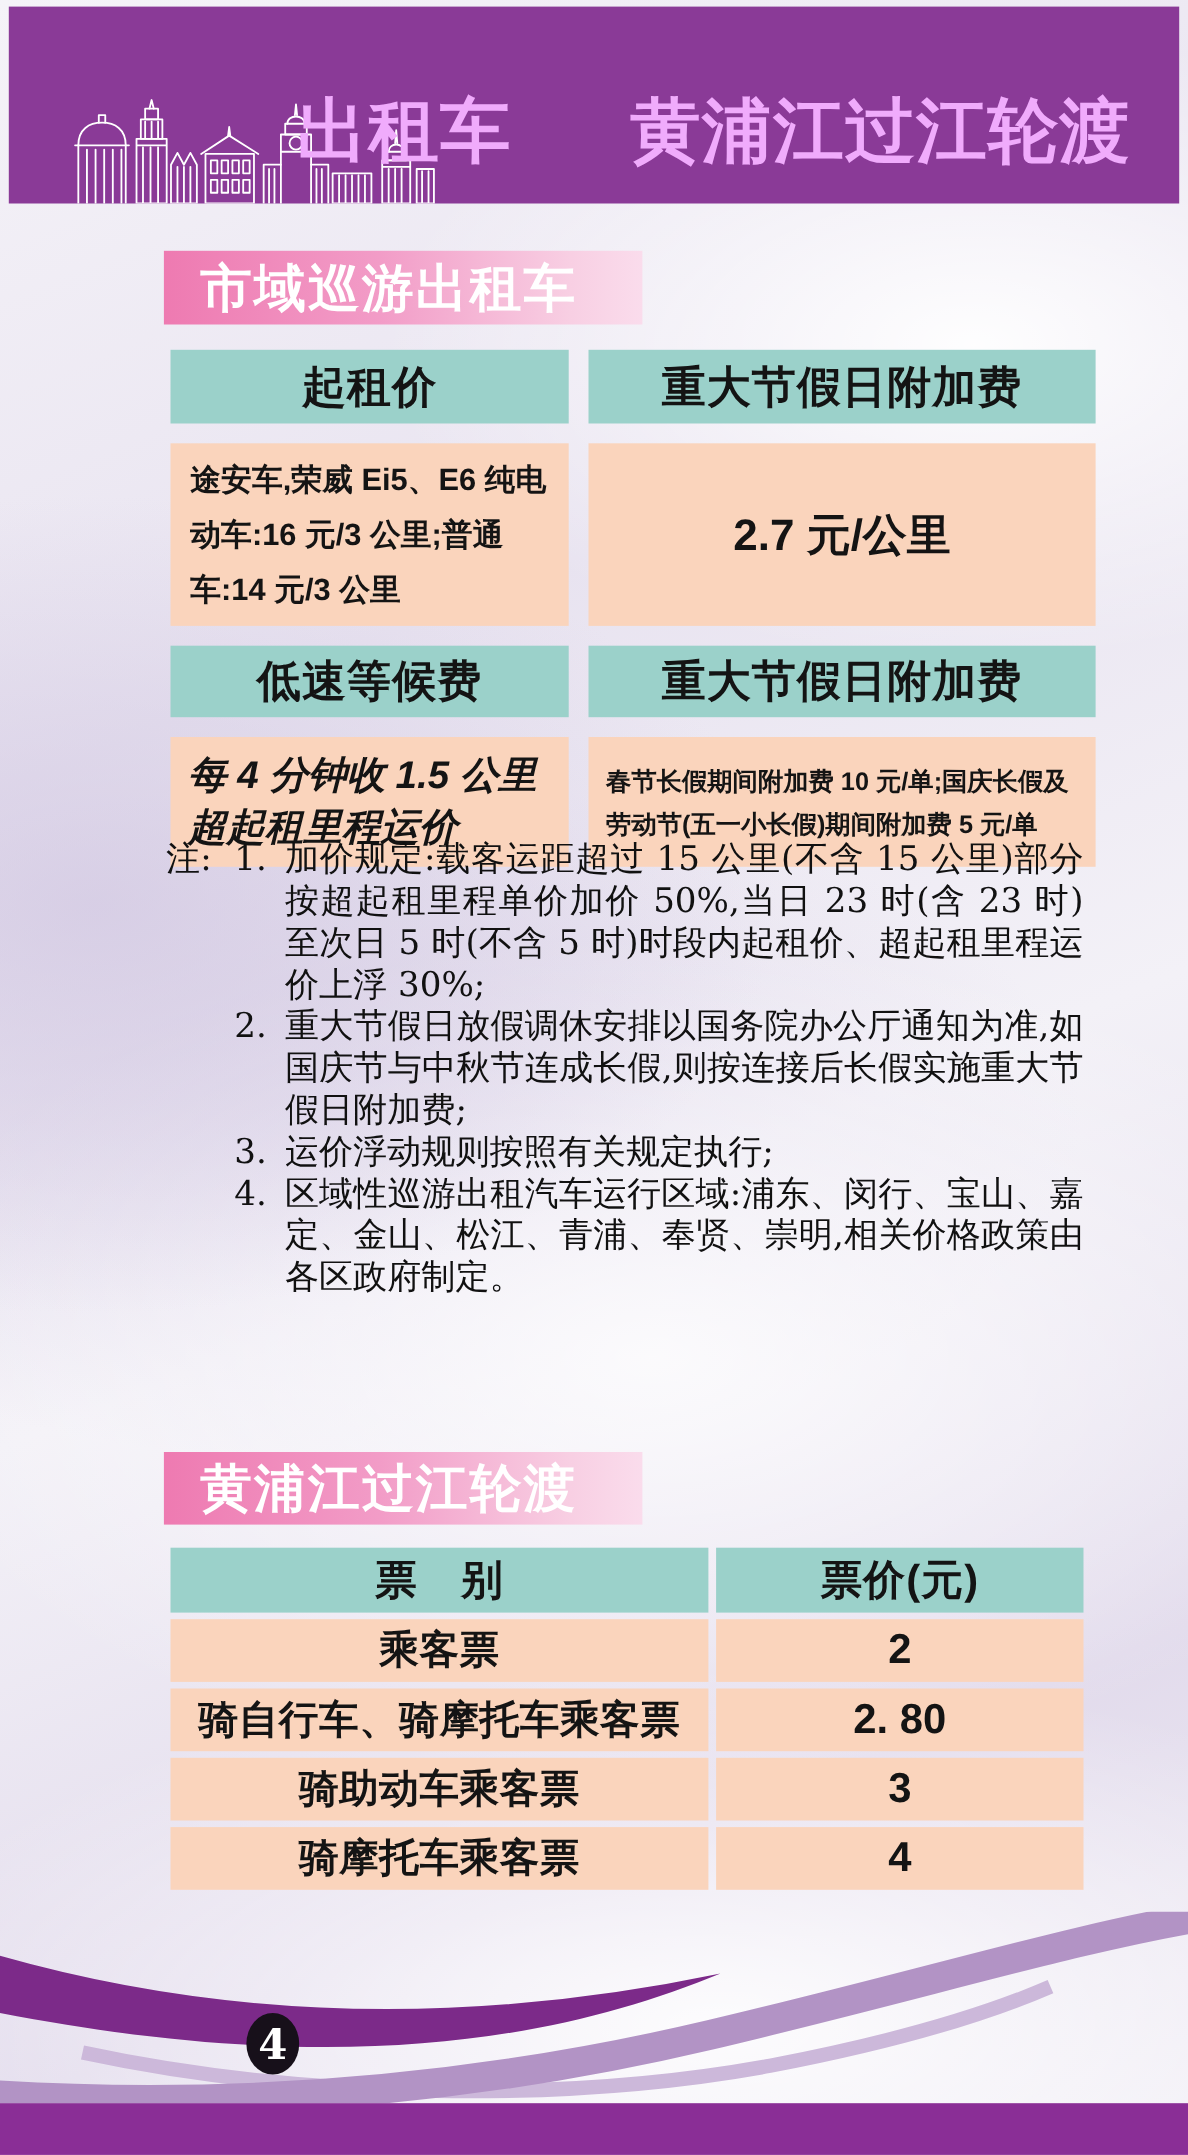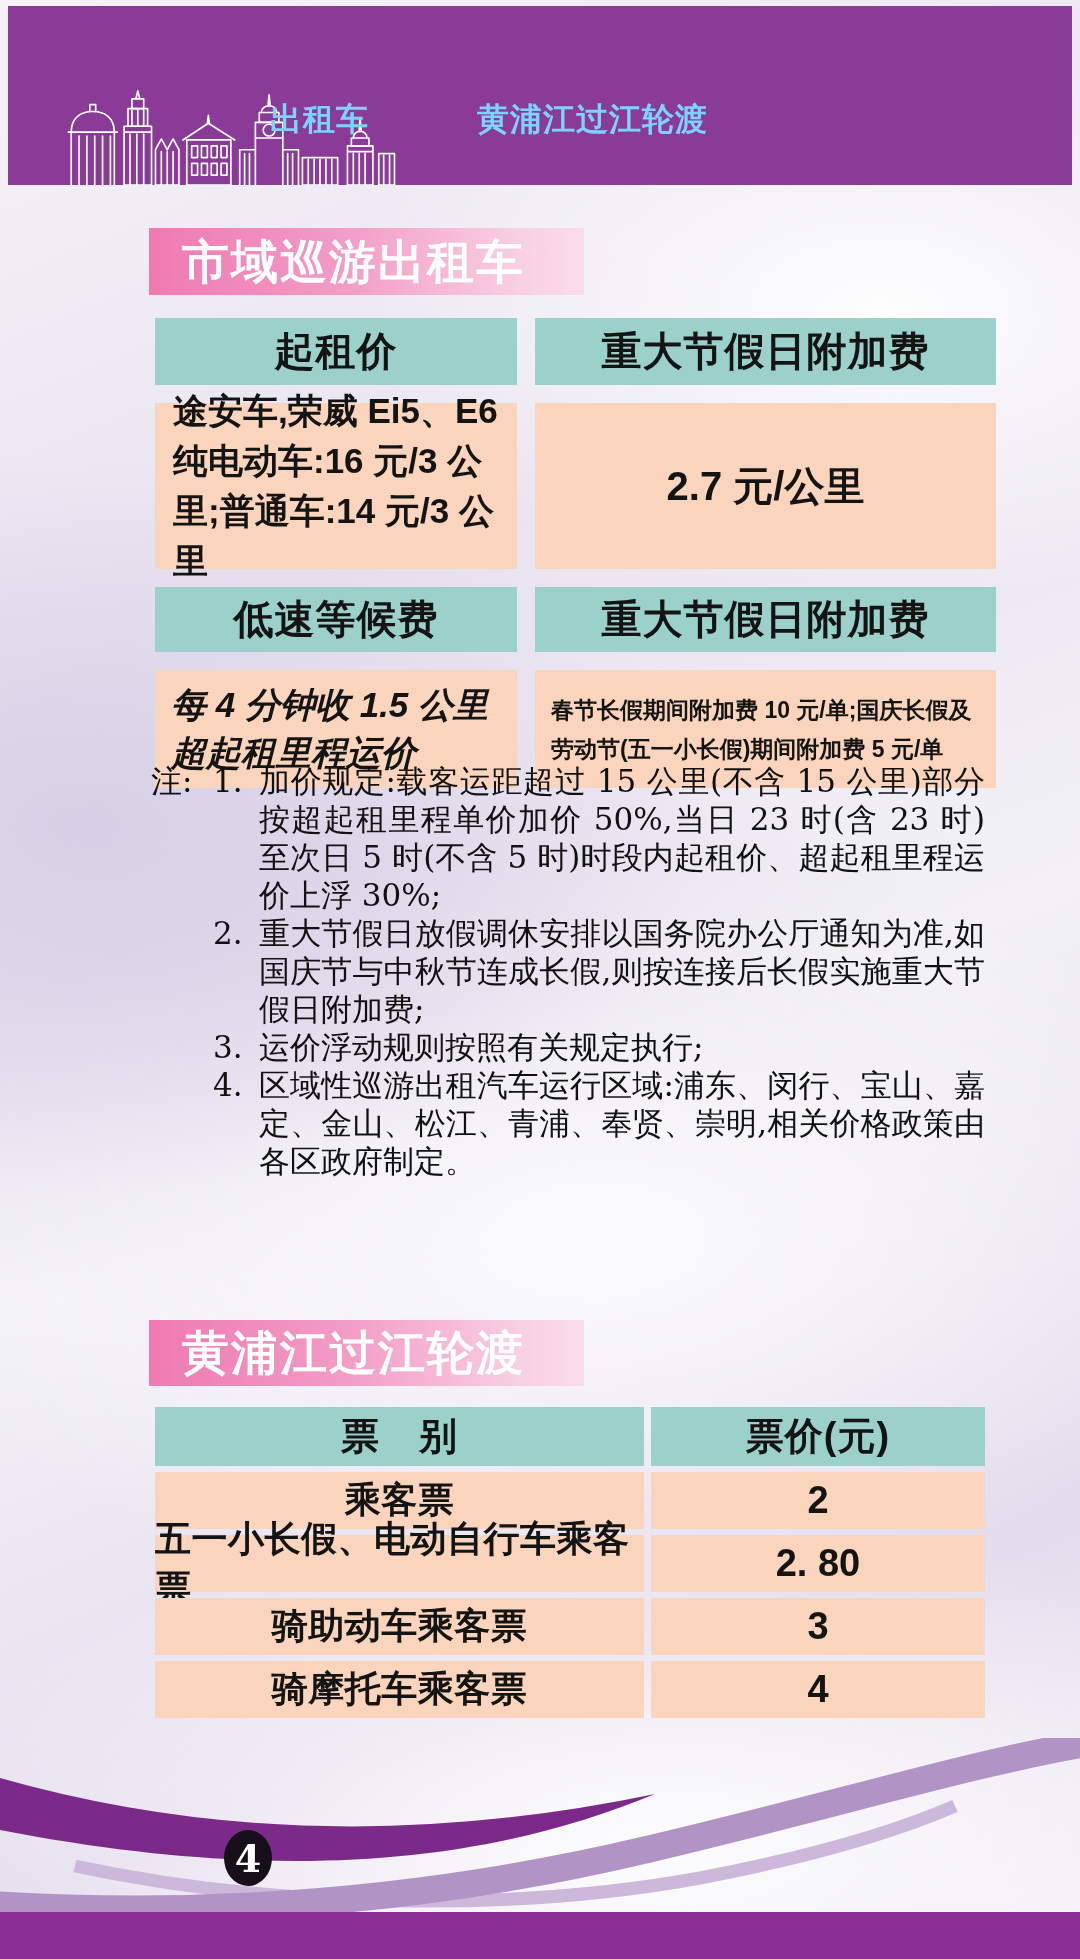--- a/index.html
+++ b/index.html
@@ -21,21 +21,21 @@
       linear-gradient(158deg,#f5f3f8 0%,#e8e3f0 30%,#f3f1f7 55%,#e2dbec 80%,#f0edf5 100%);
   }
   
   .banner{
     position:absolute;left:8px;right:8px;top:6px;height:179px;
     background:var(--banner_purple,#8a3a97);
   }
   .banner .skyline{position:absolute;left:42px;bottom:0;width:350px;height:96px;}
   .banner .title{
     position:absolute;left:262px;top:84px;
-    font-size:32px;line-height:58px;font-weight:bold;color:#7dd3fc;letter-spacing:1px;white-space:nowrap;
+    font-size:64px;line-height:58px;font-weight:bold;color:#f0abfc;letter-spacing:1px;white-space:nowrap;
   }
   .banner .title .t1{margin-right:108px;}
   
   .sec-head{
     position:absolute;left:149px;width:435px;height:67px;
     background:linear-gradient(90deg,var(--section_pink_start,#ee7ab1) 0%,#f29cc7 45%,#f8cfe3 85%,var(--section_pink_end,#fadcec) 100%);
     color:#fff;font-weight:bold;font-size:47px;line-height:67px;letter-spacing:2px;
     padding-left:33px;box-sizing:border-box;white-space:nowrap;
   }
   .sec-head.taxi{top:228px;}
@@ -51,21 +51,21 @@
   .ferry-grid{
     top:1407px;width:830px;
     grid-template-columns:489px 334px;
     grid-template-rows:59px 57px 57px 57px 57px;
     gap:6px 7px;
   }
   .cell{display:flex;align-items:center;justify-content:center;box-sizing:border-box;}
   .th{background:var(--table_header_teal,#9bd1ca);font-weight:bold;font-size:40px;letter-spacing:1px;}
   .td{background:var(--table_cell_peach,#fad4bc);font-weight:bold;}
   .td.left{justify-content:flex-start;text-align:left;}
-  .c-base{font-size:35px;line-height:50px;padding:0 10px 0 18px;}
+  .c-base{font-size:28px;line-height:50px;padding:0 10px 0 18px;}
   .c-rate{font-size:40px;}
   .c-wait{font-size:35px;line-height:48px;padding:0 8px 0 16px;font-style:italic;}
   .c-holiday{font-size:23px;line-height:39px;padding:2px 12px 0 16px;}
   .ferry-grid .th{font-size:38px;}
   .f-label{font-size:36px;letter-spacing:0.5px;}
   .f-price{font-size:38px;}
   
   .notes{
     position:absolute;left:151px;top:762px;width:834px;
     font-family:"DejaVu Serif", serif;
@@ -172,21 +172,21 @@
 
 <div class="sec-head ferry">黄浦江过江轮渡</div>
 
 <div class="grid ferry-grid">
   <div class="cell th">票　别</div>
   <div class="cell th">票价(元)</div>
 
   <div class="cell td f-label">乘客票</div>
   <div class="cell td f-price">2</div>
 
-  <div class="cell td f-label">五一小长假、电动自行车乘客票</div>
+  <div class="cell td f-label">骑自行车、骑摩托车乘客票</div>
   <div class="cell td f-price">2. 80</div>
 
   <div class="cell td f-label">骑助动车乘客票</div>
   <div class="cell td f-price">3</div>
 
   <div class="cell td f-label">骑摩托车乘客票</div>
   <div class="cell td f-price">4</div>
 </div>
 
 <svg class="swoosh" viewBox="0 0 1080 174" preserveAspectRatio="none">

